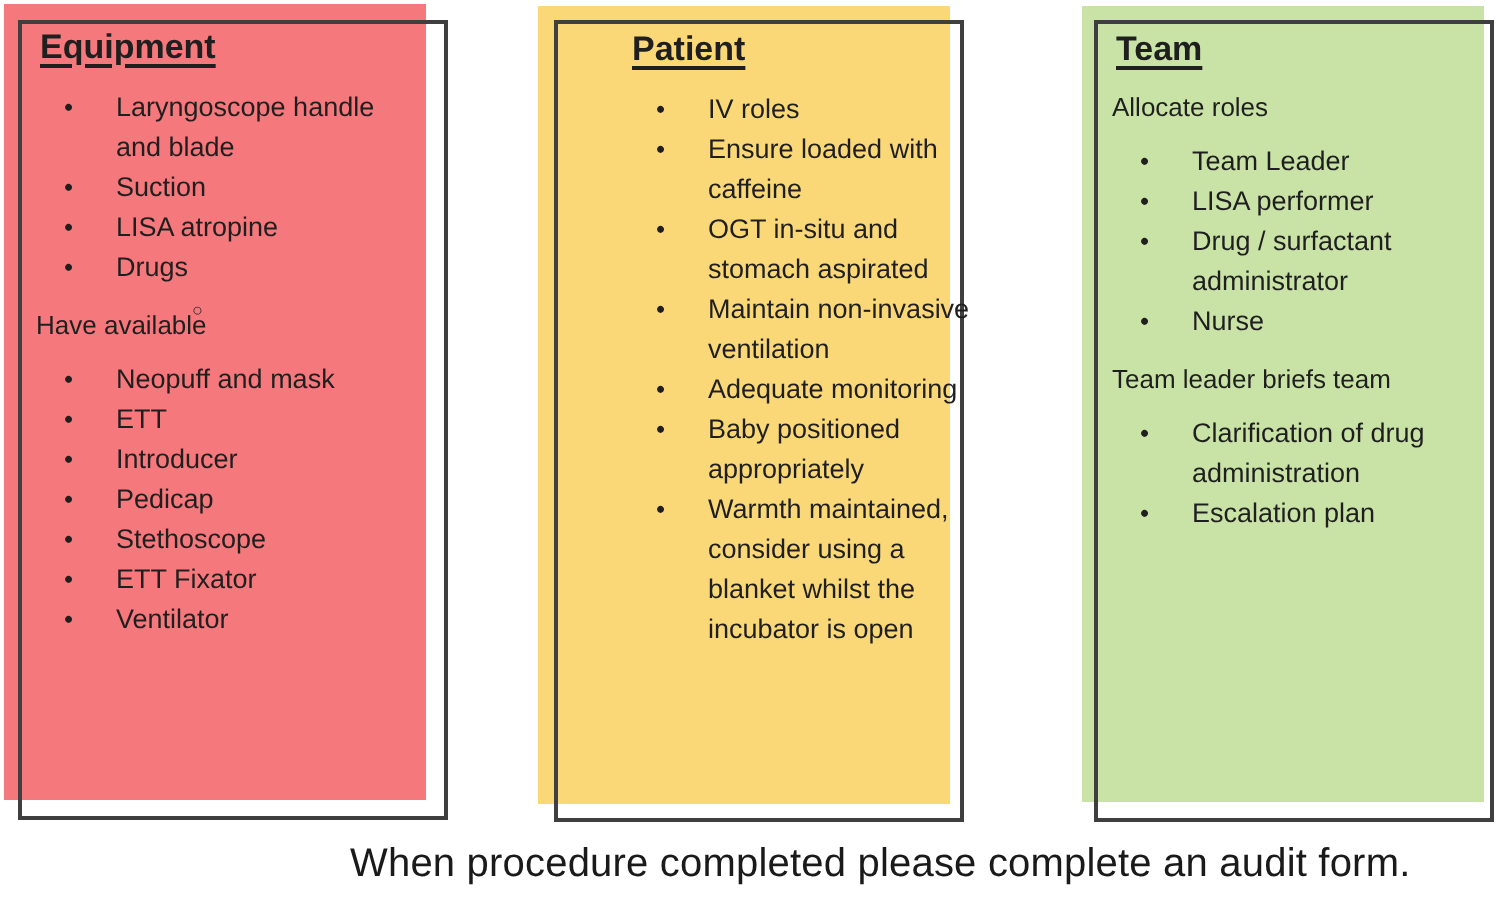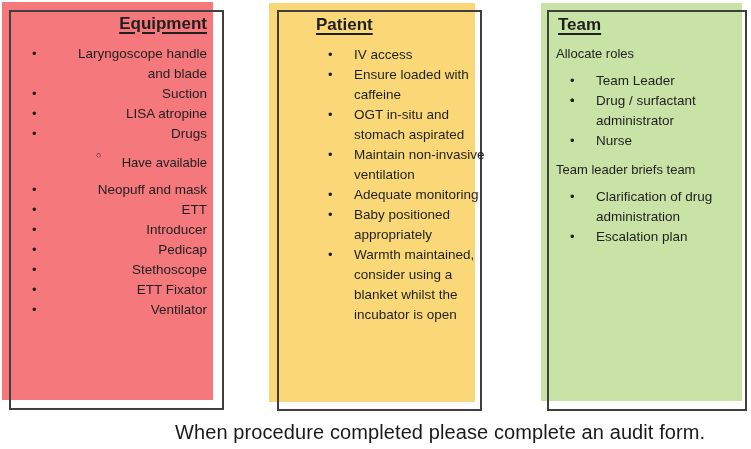--- a/index.html
+++ b/index.html
@@ -15,21 +15,21 @@
     font-size:17px;font-weight:bold;margin:0 0 10px 2px;
     text-decoration:underline;text-decoration-thickness:2px;text-underline-offset:3px;
   }
   .sec-text{font-size:13px;line-height:18px;margin:10px 0 8px 0;}
   ul.blist{list-style:none;margin:6px 0 2px 0;padding:0;font-size:13.5px;}
   ul.blist li{position:relative;padding-left:40px;line-height:20px;}
   ul.blist li .marker{position:absolute;left:14px;top:0;font-size:13px;}
   ul.blist li.sub{padding-left:102px;}
   ul.blist li.sub .marker{left:78px;font-size:9px;top:1px;}
   
-  .p0{left:2px;top:2px;width:225px;height:412px;text-align:right;}
+  .p0{left:2px;top:2px;width:225px;height:412px;}
   .p0 .fill{width:211px;height:398px;}
   .p0 .frame{left:7px;top:8px;width:211px;height:396px;}
   .p0 .content{width:211px;}
   .p1{left:269px;top:3px;width:215px;height:410px;}
   .p1 .fill{width:206px;height:399px;}
   .p1 .frame{left:8px;top:7px;width:201px;height:397px;}
   .p1 .content{width:206px;margin-left:29px;}
   .p2{left:541px;top:3px;width:208px;height:410px;}
   .p2 .fill{width:201px;height:398px;}
   .p2 .frame{left:6px;top:7px;width:196px;height:397px;}
@@ -67,39 +67,39 @@
             <li><span class="marker">•</span><span>Ventilator</span></li>
           </ul>
         </div>
       </div>
       <div class="panel p1">
         <div class="fill" style="background: rgb(250, 216, 119);"></div>
         <div class="frame" style="border-color: rgb(63, 63, 63);"></div>
         <div class="content">
           <div class="panel-title">Patient</div>
           <ul class="blist">
-            <li><span class="marker">•</span><span>IV access</span></li>
+            <li><span class="marker">•</span><span>IV roles</span></li>
             <li><span class="marker">•</span><span>Ensure loaded with caffeine</span></li>
             <li><span class="marker">•</span><span>OGT in-situ and stomach aspirated</span></li>
             <li><span class="marker">•</span><span>Maintain non-invasive ventilation</span></li>
             <li><span class="marker">•</span><span>Adequate monitoring</span></li>
             <li><span class="marker">•</span><span>Baby positioned appropriately</span></li>
             <li><span class="marker">•</span><span>Warmth maintained, consider using a blanket whilst the incubator is open</span></li>
           </ul>
         </div>
       </div>
       <div class="panel p2">
         <div class="fill" style="background: rgb(201, 226, 166);"></div>
         <div class="frame" style="border-color: rgb(63, 63, 63);"></div>
         <div class="content">
           <div class="panel-title">Team</div>
           <div class="sec-text">Allocate roles</div>
           <ul class="blist">
             <li><span class="marker">•</span><span>Team Leader</span></li>
-            <li><span class="marker">•</span></li>
+            <li><span class="marker">•</span><span>LISA performer</span></li>
             <li><span class="marker">•</span><span>Drug / surfactant administrator</span></li>
             <li><span class="marker">•</span><span>Nurse</span></li>
           </ul>
           <div class="sec-text">Team leader briefs team</div>
           <ul class="blist">
             <li><span class="marker">•</span><span>Clarification of drug administration</span></li>
             <li><span class="marker">•</span><span>Escalation plan</span></li>
           </ul>
         </div>
       </div>

